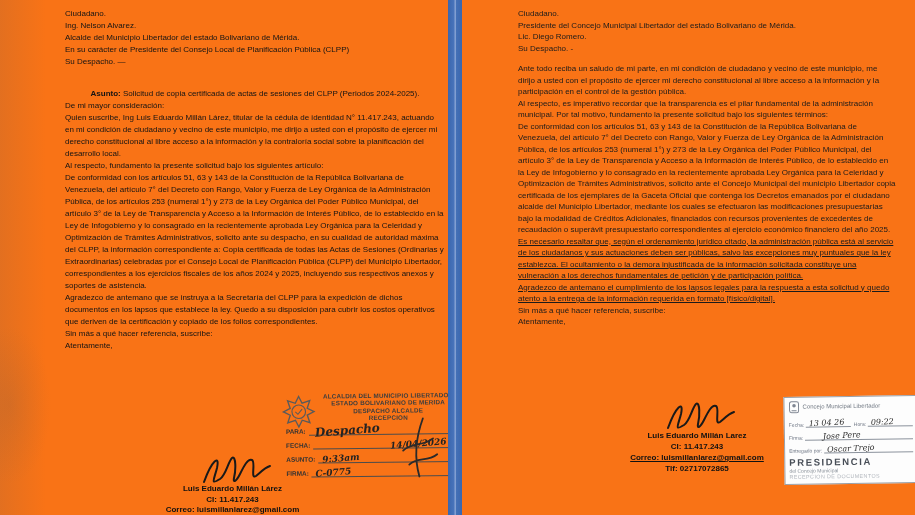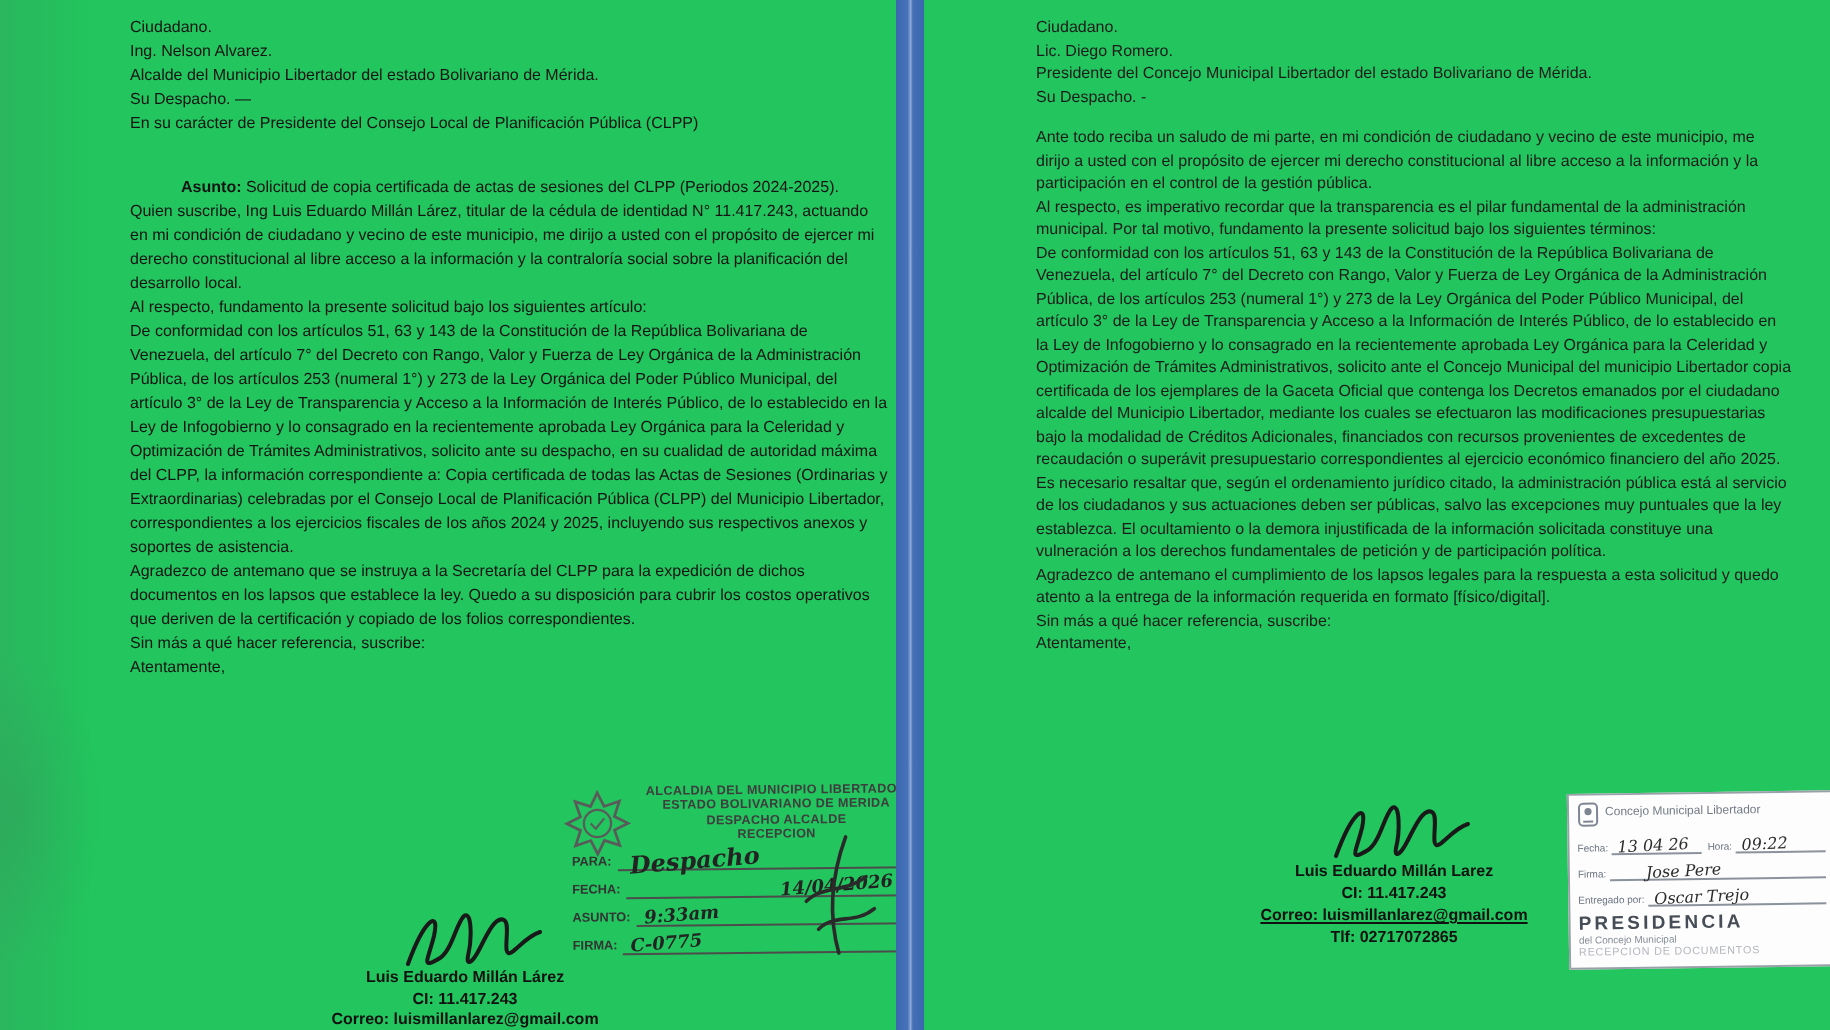--- a/index.html
+++ b/index.html
@@ -2,21 +2,21 @@
 <html><head>
 <meta charset="utf-8">
 <style>
   html,body{margin:0;padding:0;}
   body{
     width:915px;height:515px;position:relative;overflow:hidden;
     background:#ffffff;
     font-family:"Liberation Sans", sans-serif;
     color:#161616;
   }
-  .page{position:absolute;top:0;bottom:0;background:#22c55e;}
+  .page{position:absolute;top:0;bottom:0;background:#f97316;}
   .page-left{left:0;width:448px;}
   .page-right{left:462px;width:453px;}
   
   .page-left::before{
     content:"";position:absolute;left:0;top:0;bottom:0;width:46px;
     background:linear-gradient(90deg,rgba(90,90,90,.14),rgba(0,0,0,0));
     pointer-events:none;
   }
   .page-left::after{
     content:"";position:absolute;left:-8px;bottom:30px;width:60px;height:160px;
@@ -32,21 +32,21 @@
   .content-right{left:56px;top:8px;width:378px;font-size:8px;line-height:11.5px;color:#1b1b1b;}
   .content p,.content .line{margin:0;}
   .recipient{margin-bottom:20px;}
   .recipient-sm{margin-bottom:9px;}
   .subject{margin-bottom:12px;text-align:center;}
   .salutation{margin-bottom:7px;}
   .mb9{margin-bottom:9px;}
   .mb7{margin-bottom:7px;}
   .mb11{margin-bottom:11px;}
   .mb6{margin-bottom:6px;}
-  .mb5{margin-bottom:5px;}
+  .mb5{margin-bottom:5px;text-decoration:underline;}
   .mb34{margin-bottom:34px;}
   .mb28{margin-bottom:28px;}
   b,.bold{font-weight:bold;}
 
   
   .sig-block{position:absolute;text-align:center;font-weight:bold;font-size:8px;line-height:10.5px;color:#111;}
   .sig-block-left{left:100px;top:452px;width:265px;text-align:center;}
   .sig-block-right{left:120px;top:398px;width:230px;line-height:11px;}
   .sig-svg{display:block;margin:0 auto -2px auto;}
   .sig-email-link{text-decoration:underline;}
@@ -91,24 +91,25 @@
 </style>
 </head>
 <body>
 
 <div class="page page-left">
   <div class="content content-left">
     <div class="recipient">
       <div class="line">Ciudadano.</div>
       <div class="line">Ing. Nelson Alvarez.</div>
       <div class="line">Alcalde del Municipio Libertador del estado Bolivariano de Mérida.</div>
+      <div class="line">En su carácter de Presidente del Consejo Local de Planificación Pública (CLPP)</div>
       <div class="line">Su Despacho. —</div>
-      <div class="line">En su carácter de Presidente del Consejo Local de Planificación Pública (CLPP)</div>
     </div>
     <p class="subject"><b>Asunto:</b><span> Solicitud de copia certificada de actas de sesiones del CLPP (Periodos 2024-2025).</span></p>
+    <p class="salutation">De mi mayor consideración:</p>
     <p class="mb9">Quien suscribe, Ing Luis Eduardo Millán Lárez, titular de la cédula de identidad N° 11.417.243, actuando en mi condición de ciudadano y vecino de este municipio, me dirijo a usted con el propósito de ejercer mi derecho constitucional al libre acceso a la información y la contraloría social sobre la planificación del desarrollo local.</p>
     <p class="mb7">Al respecto, fundamento la presente solicitud bajo los siguientes artículo:</p>
     <p class="mb11">De conformidad con los artículos 51, 63 y 143 de la Constitución de la República Bolivariana de Venezuela, del artículo 7° del Decreto con Rango, Valor y Fuerza de Ley Orgánica de la Administración Pública, de los artículos 253 (numeral 1°) y 273 de la Ley Orgánica del Poder Público Municipal, del artículo 3° de la Ley de Transparencia y Acceso a la Información de Interés Público, de lo establecido en la Ley de Infogobierno y lo consagrado en la recientemente aprobada Ley Orgánica para la Celeridad y Optimización de Trámites Administrativos, solicito ante su despacho, en su cualidad de autoridad máxima del CLPP, la información correspondiente a: Copia certificada de todas las Actas de Sesiones (Ordinarias y Extraordinarias) celebradas por el Consejo Local de Planificación Pública (CLPP) del Municipio Libertador, correspondientes a los ejercicios fiscales de los años 2024 y 2025, incluyendo sus respectivos anexos y soportes de asistencia.</p>
     <p class="mb34">Agradezco de antemano que se instruya a la Secretaría del CLPP para la expedición de dichos documentos en los lapsos que establece la ley. Quedo a su disposición para cubrir los costos operativos que deriven de la certificación y copiado de los folios correspondientes.</p>
     <p class="mb28">Sin más a qué hacer referencia, suscribe:</p>
     <p>Atentamente,</p>
   </div>
 
   <div class="sig-block sig-block-left">
     <svg class="sig-svg" width="86" height="34" viewBox="0 0 86 34">
@@ -162,22 +163,22 @@
     </div>
   </div>
 </div>
 
 <div class="divider"></div>
 
 <div class="page page-right">
   <div class="content content-right">
     <div class="recipient recipient-sm">
       <div class="line">Ciudadano.</div>
+      <div class="line">Presidente del Concejo Municipal Libertador del estado Bolivariano de Mérida.</div>
       <div class="line">Lic. Diego Romero.</div>
-      <div class="line">Presidente del Concejo Municipal Libertador del estado Bolivariano de Mérida.</div>
       <div class="line">Su Despacho. -</div>
     </div>
     <p class="mb9">Ante todo reciba un saludo de mi parte, en mi condición de ciudadano y vecino de este municipio, me dirijo a usted con el propósito de ejercer mi derecho constitucional al libre acceso a la información y la participación en el control de la gestión pública.</p>
     <p class="mb6">Al respecto, es imperativo recordar que la transparencia es el pilar fundamental de la administración municipal. Por tal motivo, fundamento la presente solicitud bajo los siguientes términos:</p>
     <p class="mb9">De conformidad con los artículos 51, 63 y 143 de la Constitución de la República Bolivariana de Venezuela, del artículo 7° del Decreto con Rango, Valor y Fuerza de Ley Orgánica de la Administración Pública, de los artículos 253 (numeral 1°) y 273 de la Ley Orgánica del Poder Público Municipal, del artículo 3° de la Ley de Transparencia y Acceso a la Información de Interés Público, de lo establecido en la Ley de Infogobierno y lo consagrado en la recientemente aprobada Ley Orgánica para la Celeridad y Optimización de Trámites Administrativos, solicito ante el Concejo Municipal del municipio Libertador copia certificada de los ejemplares de la Gaceta Oficial que contenga los Decretos emanados por el ciudadano alcalde del Municipio Libertador, mediante los cuales se efectuaron las modificaciones presupuestarias bajo la modalidad de Créditos Adicionales, financiados con recursos provenientes de excedentes de recaudación o superávit presupuestario correspondientes al ejercicio económico financiero del año 2025.</p>
     <p class="mb5">Es necesario resaltar que, según el ordenamiento jurídico citado, la administración pública está al servicio de los ciudadanos y sus actuaciones deben ser públicas, salvo las excepciones muy puntuales que la ley establezca. El ocultamiento o la demora injustificada de la información solicitada constituye una vulneración a los derechos fundamentales de petición y de participación política.</p>
     <p class="mb5">Agradezco de antemano el cumplimiento de los lapsos legales para la respuesta a esta solicitud y quedo atento a la entrega de la información requerida en formato [físico/digital].</p>
     <p class="mb6">Sin más a qué hacer referencia, suscribe:</p>
     <p>Atentamente,</p>
   </div>

